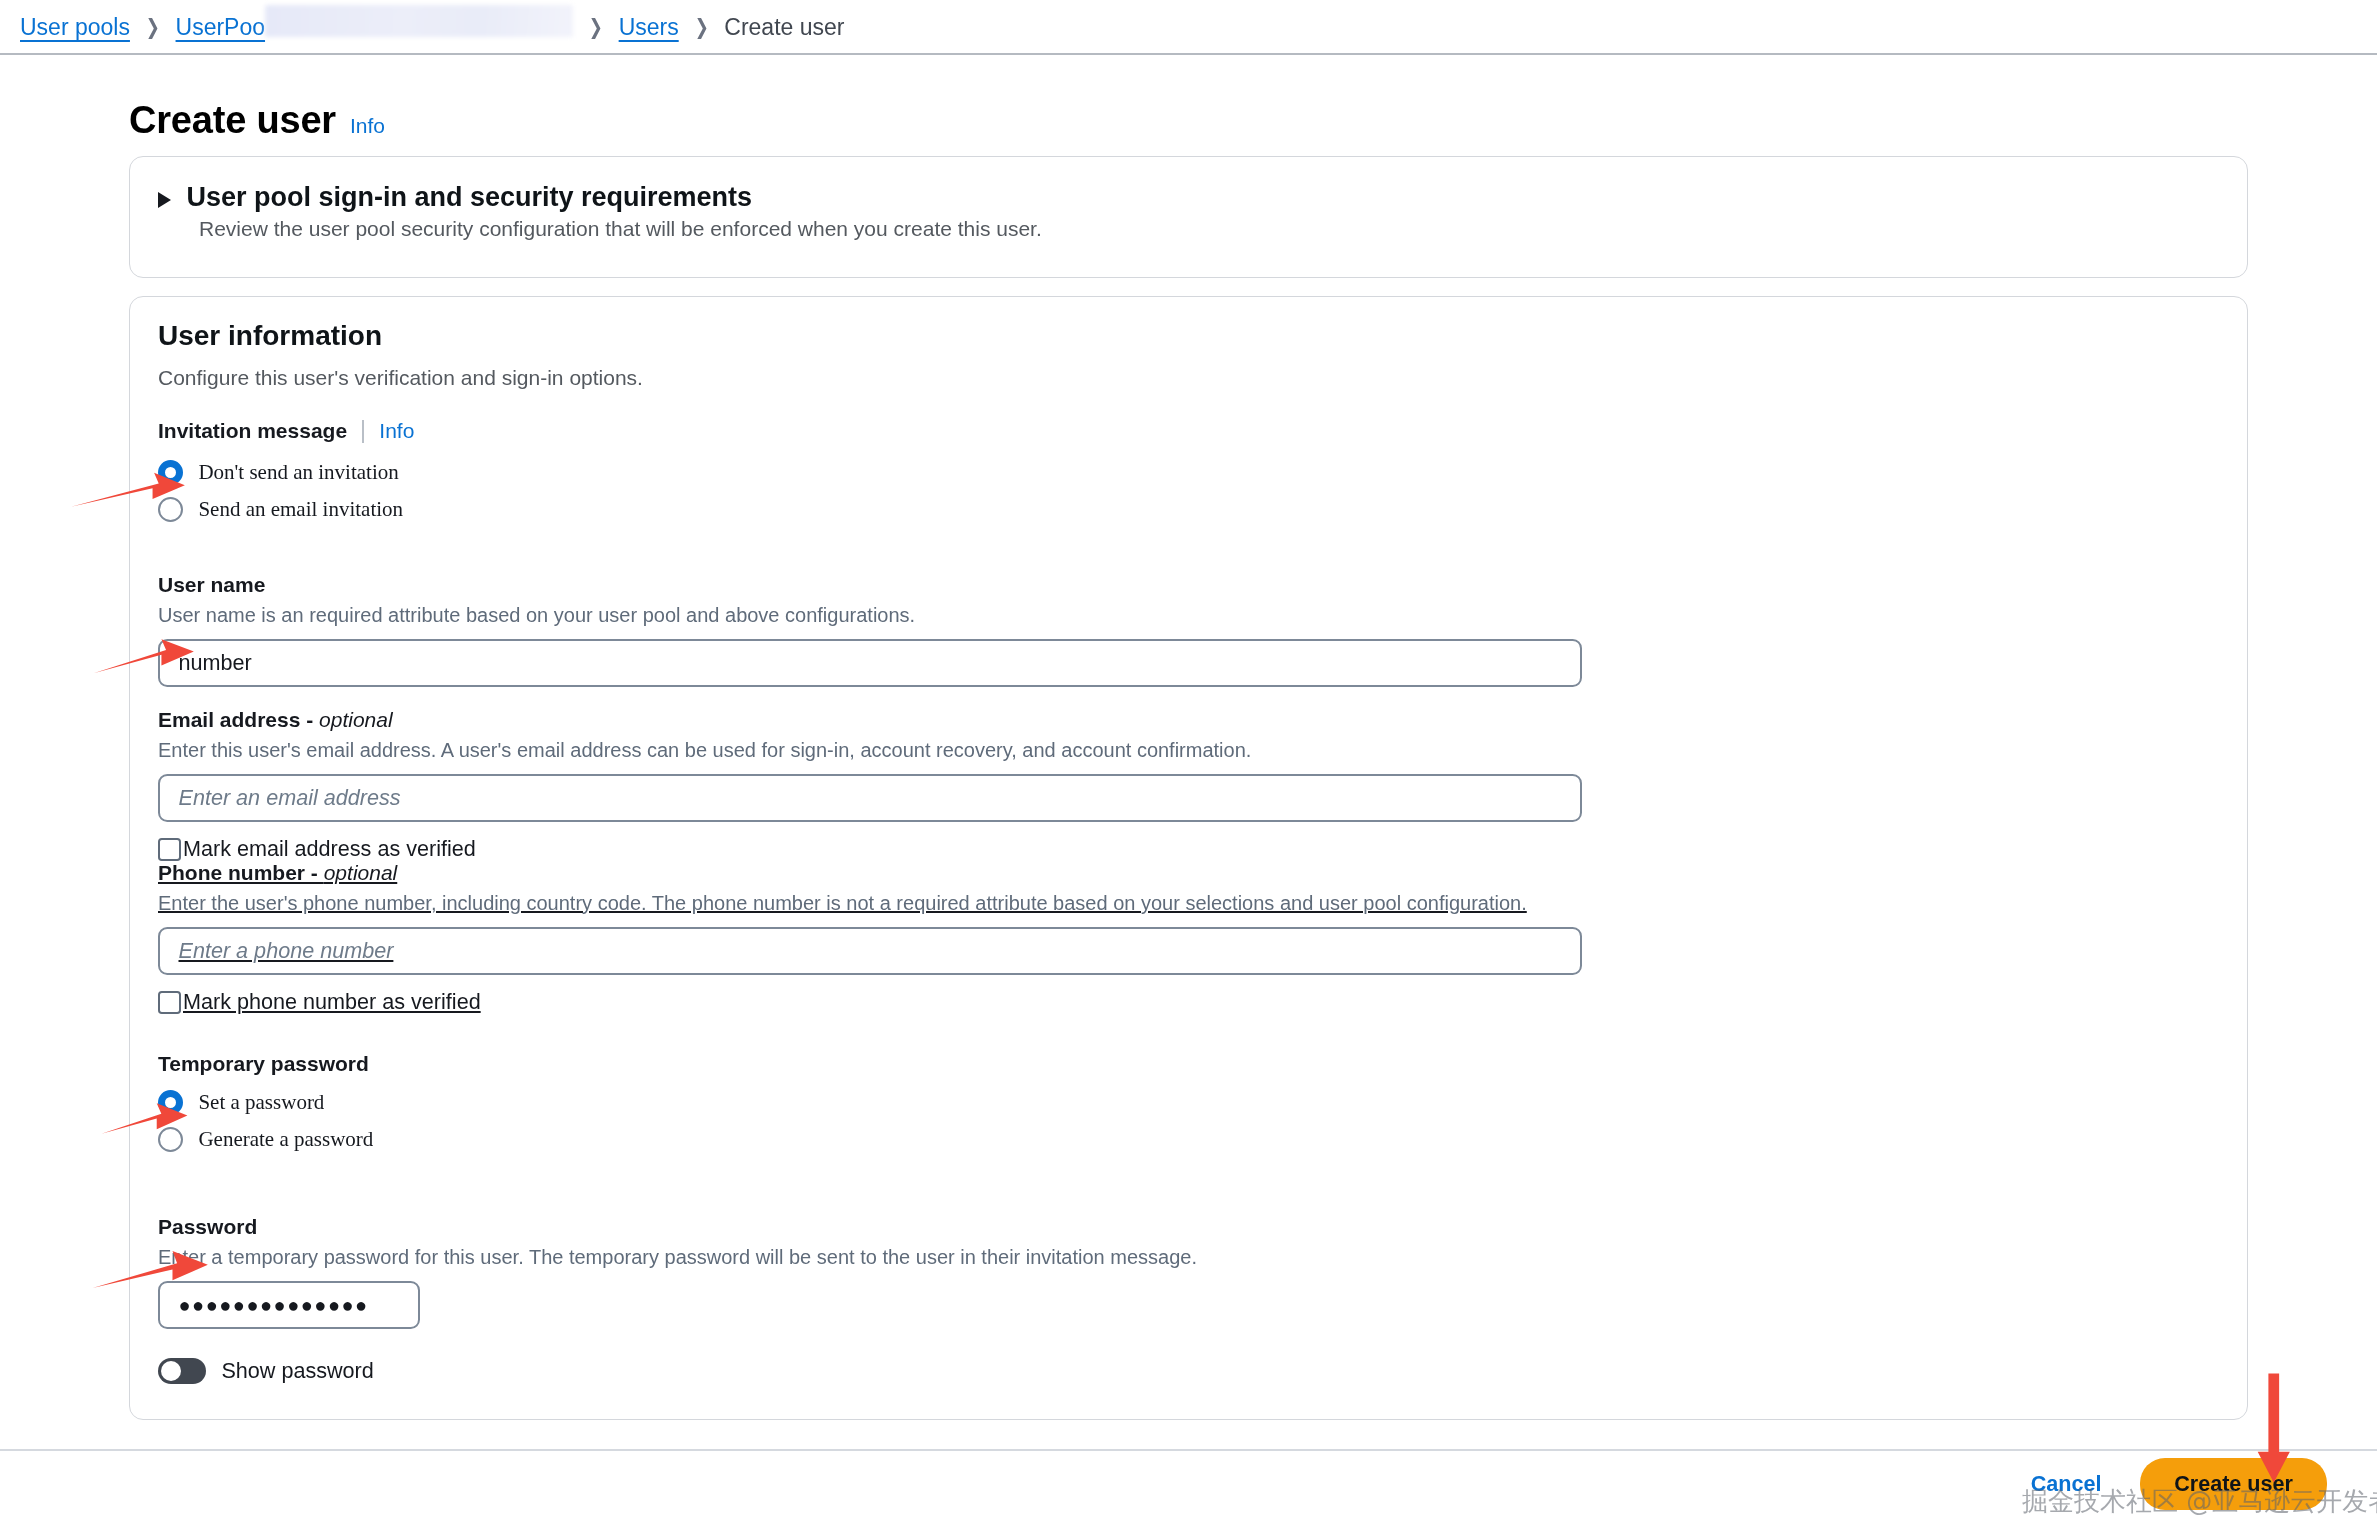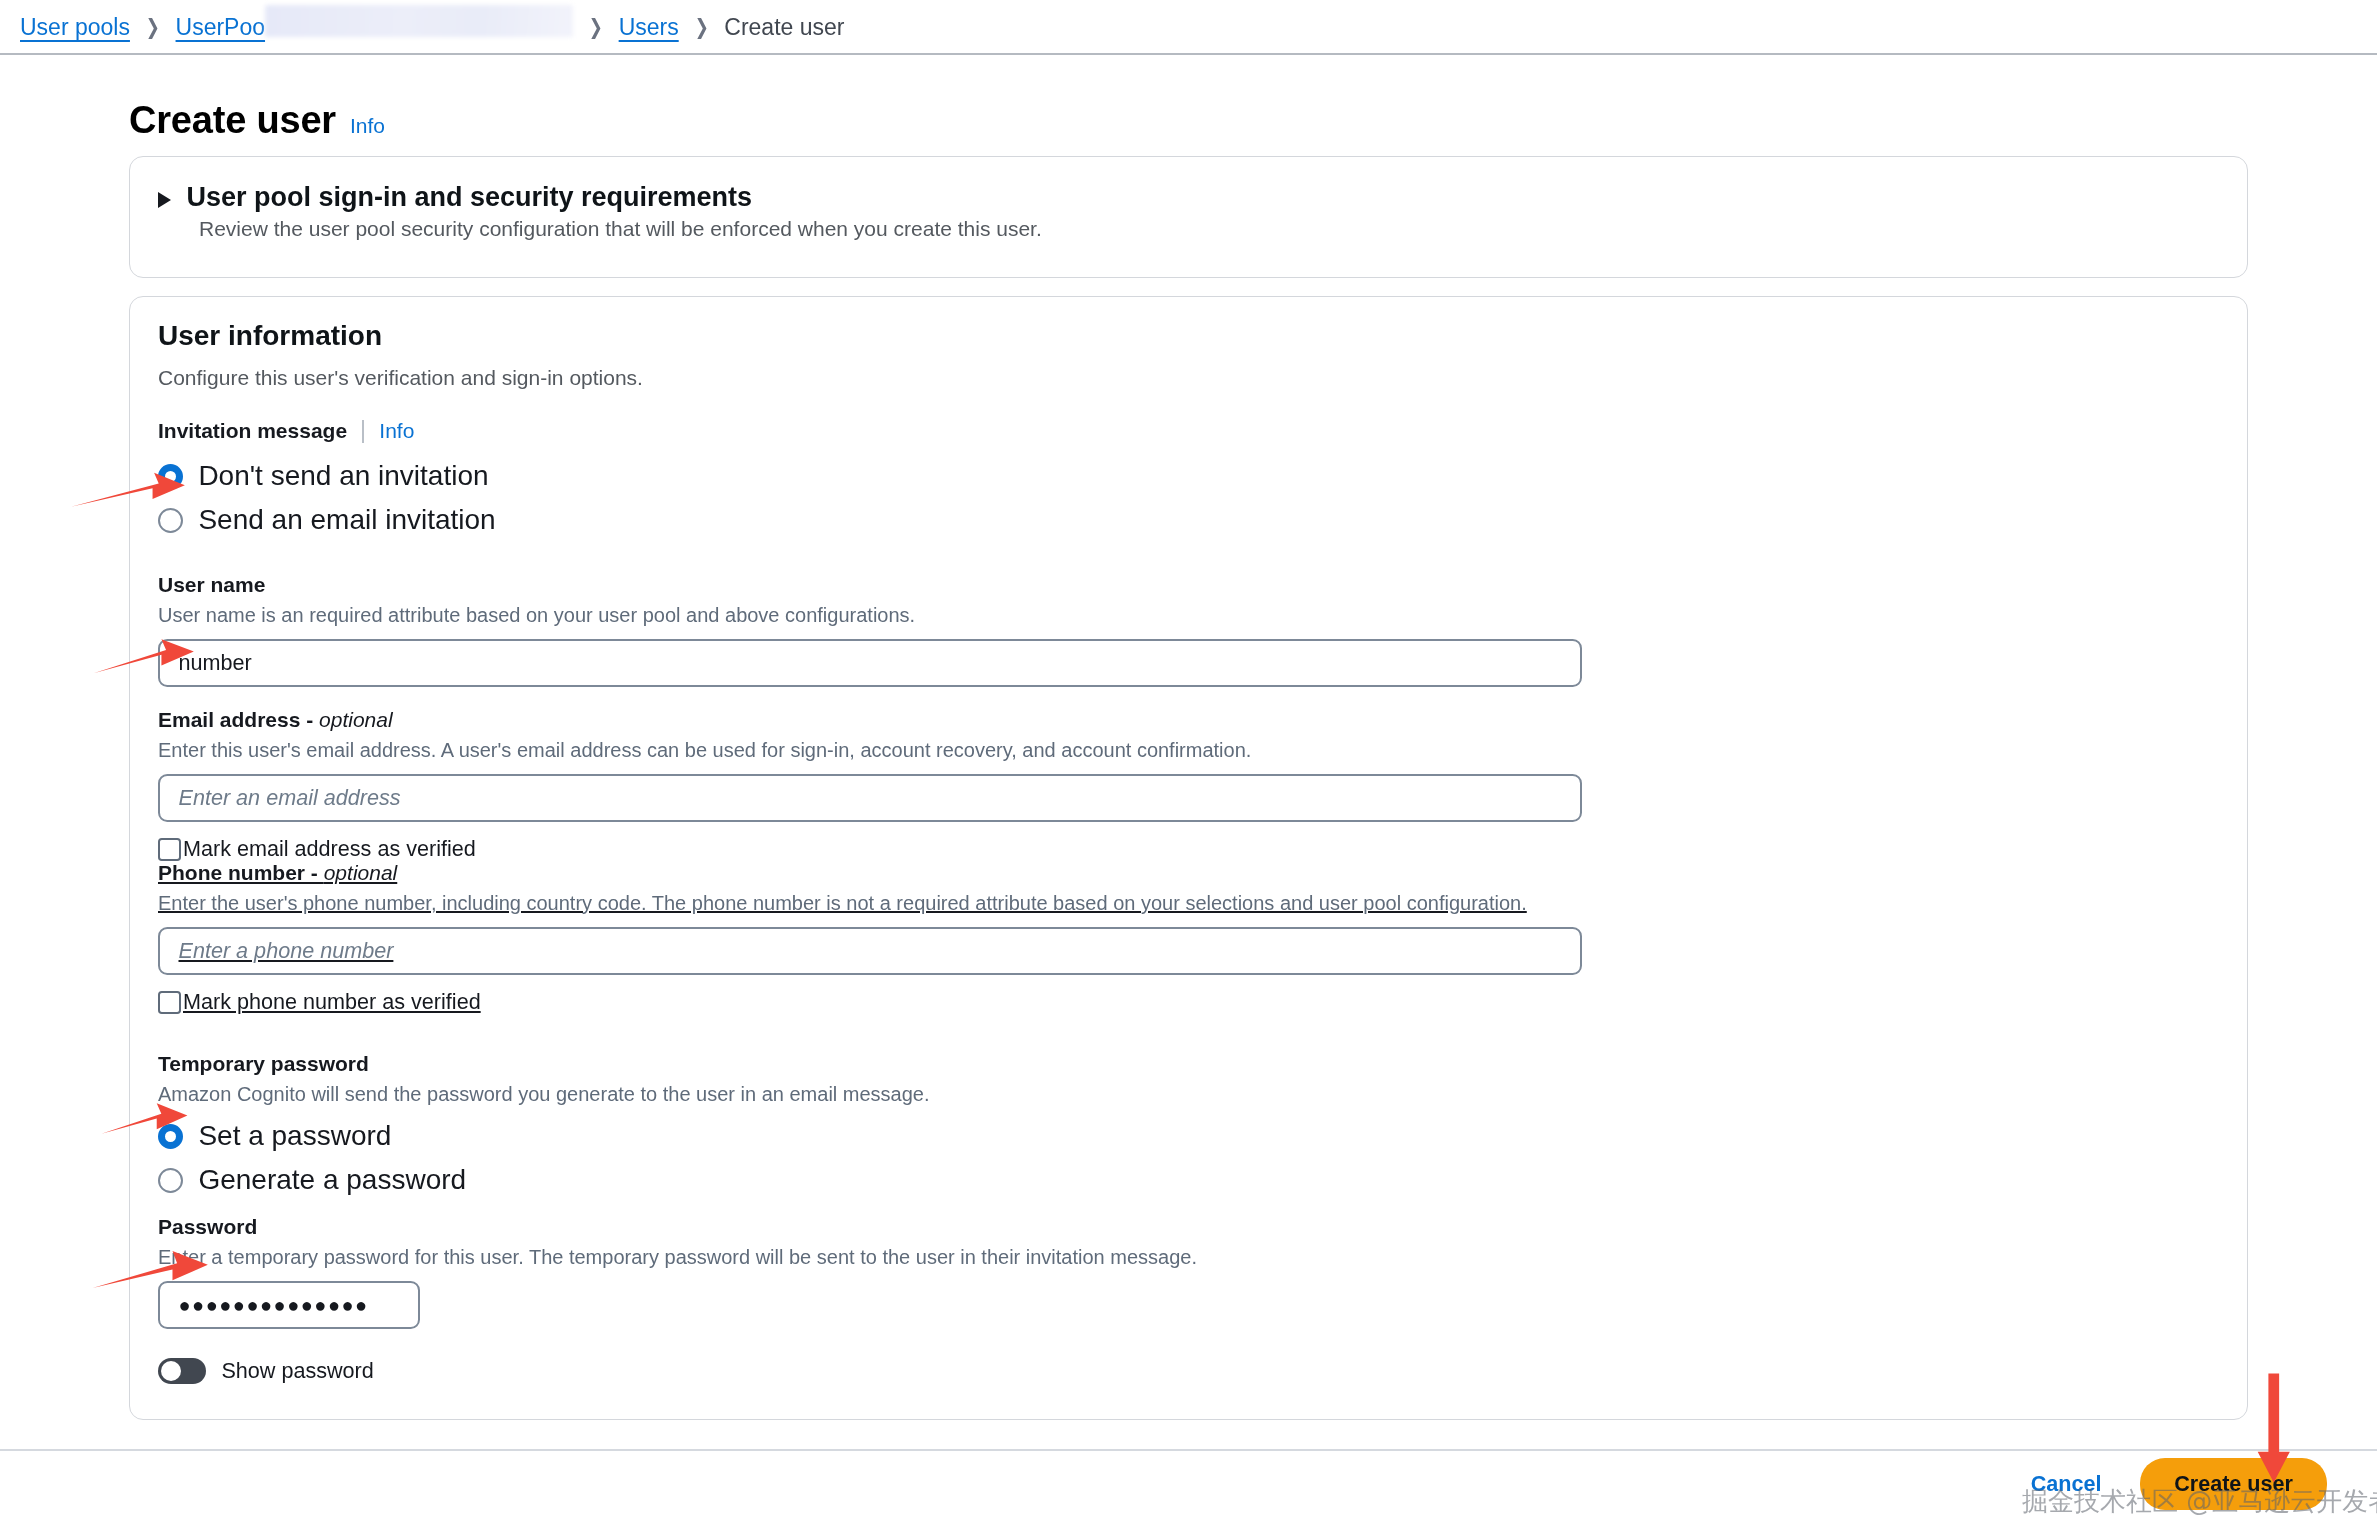--- a/index.html
+++ b/index.html
@@ -97,21 +97,21 @@
   .ext-icon { display: inline-block; vertical-align: -2.3px; margin-left: 5.4px; }
 
   
   .radio-row { display: flex; align-items: center; gap: 15.4px; margin-top: 6.2px; }
   .radio {
     width: 25px; height: 25px; border-radius: 50%;
     border: 2.3px solid #7d8998; background: #fff; flex: none; position: relative;
     cursor: pointer;
   }
   .radio.on { border-color: #0972d3; border-width: 7px; background:#fff; }
-  .radio-lbl { font-size: 28px; color: #16191f; }
+  .radio-lbl { font-size: 21px; color: #16191f; font-family: Liberation Serif, serif; }
 
   
   .cb-row { display: flex; align-items: center; gap: 2px; margin-top: 4.6px; }
   .cb {
     width: 23px; height: 23px; border-radius: 3.8px;
     border: 2.3px solid #5f6b7a; background: #fff; flex: none; cursor: pointer;
   }
   .cb-lbl { font-size: 21.6px; color: #16191f; }
 
   
@@ -240,21 +240,20 @@
       <div class="hint">Enter the user's phone number, including country code. The phone number is not a required attribute based on your selections and user pool configuration.</div>
       <div class="input ph" style="margin-top:12.3px;">Enter a phone number</div>
       <div class="cb-row" style="margin-top:14px">
         <span class="cb"></span>
         <span class="cb-lbl">Mark phone number as verified</span>
       </div>
     </div>
 
     <div class="fld" style="top:755px; width:1424px;">
       <div class="lbl">Temporary password</div>
-      <div class="hint">Amazon Cognito will send the password you generate to the user in an email message.</div>
       <div class="radio-row" style="margin-top:14px">
         <span class="radio on"></span>
         <span class="radio-lbl">Set a password</span>
       </div>
       <div class="radio-row" style="margin-top:12.3px">
         <span class="radio"></span>
         <span class="radio-lbl">Generate a password</span>
       </div>
     </div>
 

